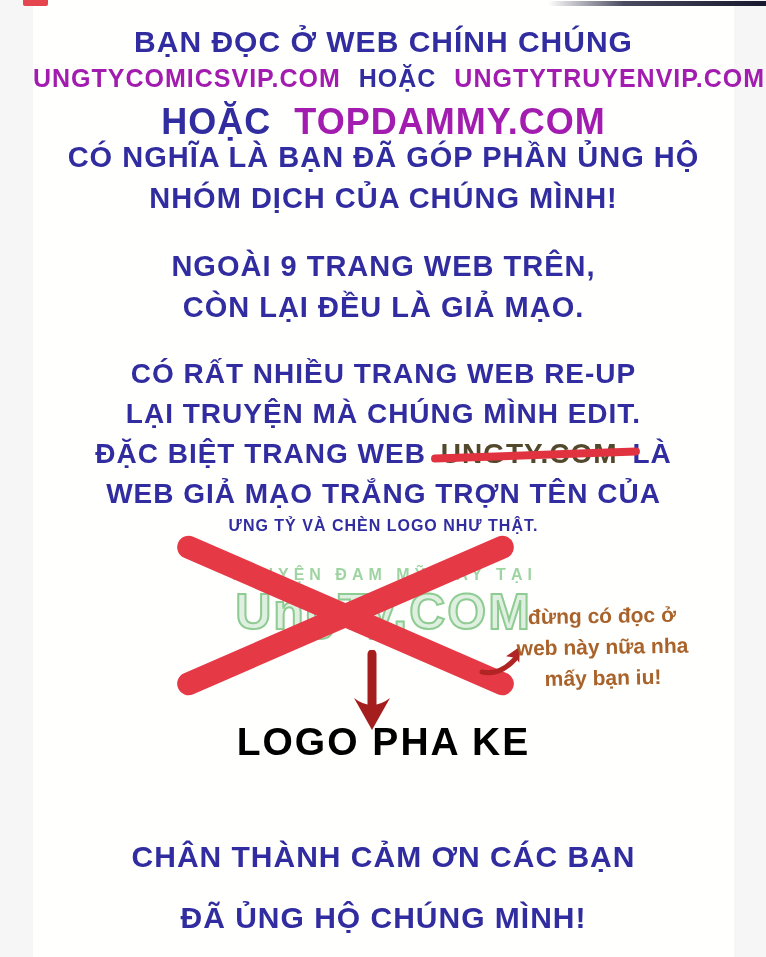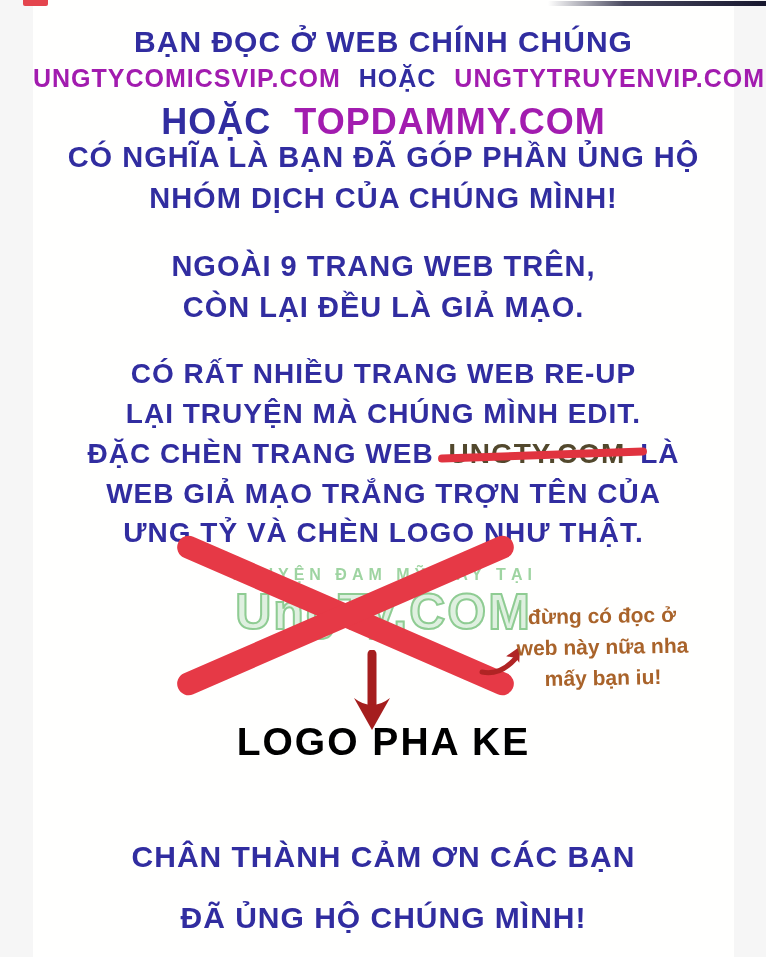--- a/index.html
+++ b/index.html
@@ -31,21 +31,21 @@
   .hdr2{top:64px;font-size:25px;}
   .hdr3{top:101px;font-size:36px;}
   .hdr4{top:141px;font-size:29px;}
   .hdr5{top:182px;font-size:29px;}
   .ntc1{top:250px;font-size:29px;}
   .ntc2{top:291px;font-size:29px;}
   .wrn1{top:358px;font-size:28px;}
   .wrn2{top:398px;font-size:28px;}
   .wrn3{top:438px;font-size:28px;}
   .wrn4{top:478px;font-size:28px;}
-  .wrn5{top:517px;font-size:28px;text-align:center;}
+  .wrn5{top:517px;font-size:16px;text-align:center;}
   .struck-word{
     position:relative;display:inline-block;color:#52482c;margin:0 6px;
   }
   .strike-bar{
     position:absolute;left:-10px;right:-22px;top:13px;height:8px;
     background:#e0333f;border-radius:4px;transform:rotate(-2deg);
   }
   .logo-tagline{
     top:566px;font-size:16px;letter-spacing:5px;
     color:#9ed4a1;
@@ -91,21 +91,21 @@
 </div>
 <div class="line hdr4 blue">CÓ NGHĨA LÀ BẠN ĐÃ GÓP PHẦN ỦNG HỘ</div>
 <div class="line hdr5 blue">NHÓM DỊCH CỦA CHÚNG MÌNH!</div>
 
 <div class="line ntc1 blue">NGOÀI 9 TRANG WEB TRÊN,</div>
 <div class="line ntc2 blue">CÒN LẠI ĐỀU LÀ GIẢ MẠO.</div>
 
 <div class="line wrn1 blue">CÓ RẤT NHIỀU TRANG WEB RE-UP</div>
 <div class="line wrn2 blue">LẠI TRUYỆN MÀ CHÚNG MÌNH EDIT.</div>
 <div class="line wrn3 blue">
-  <span>ĐẶC CHÈN TRANG WEB</span>
+  <span>ĐẶC BIỆT TRANG WEB</span>
   <span class="struck-word">
     <span>UNGTY.COM</span>
     <span class="strike-bar"></span>
   </span>
   <span>LÀ</span>
 </div>
 <div class="line wrn4 blue">WEB GIẢ MẠO TRẮNG TRỢN TÊN CỦA</div>
 <div class="line wrn5 blue">ƯNG TỶ VÀ CHÈN LOGO NHƯ THẬT.</div>
 
 <div class="line logo-tagline">TRUYỆN ĐAM MỸ HAY TẠI</div>

